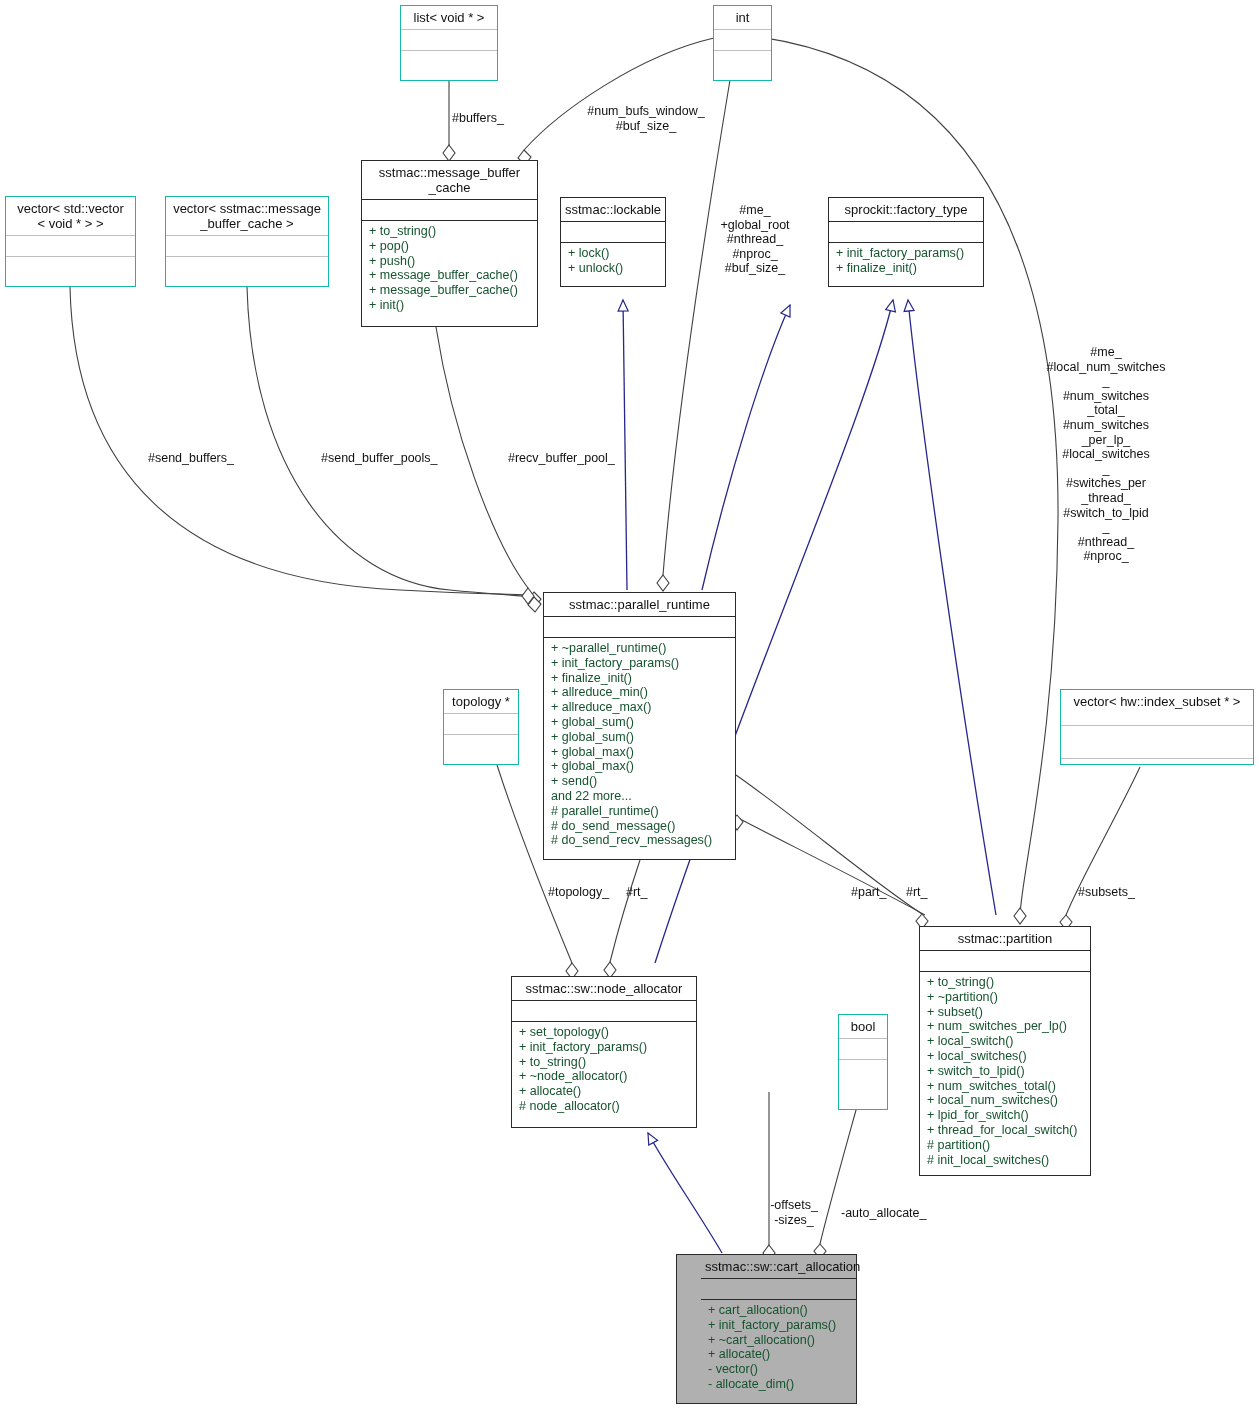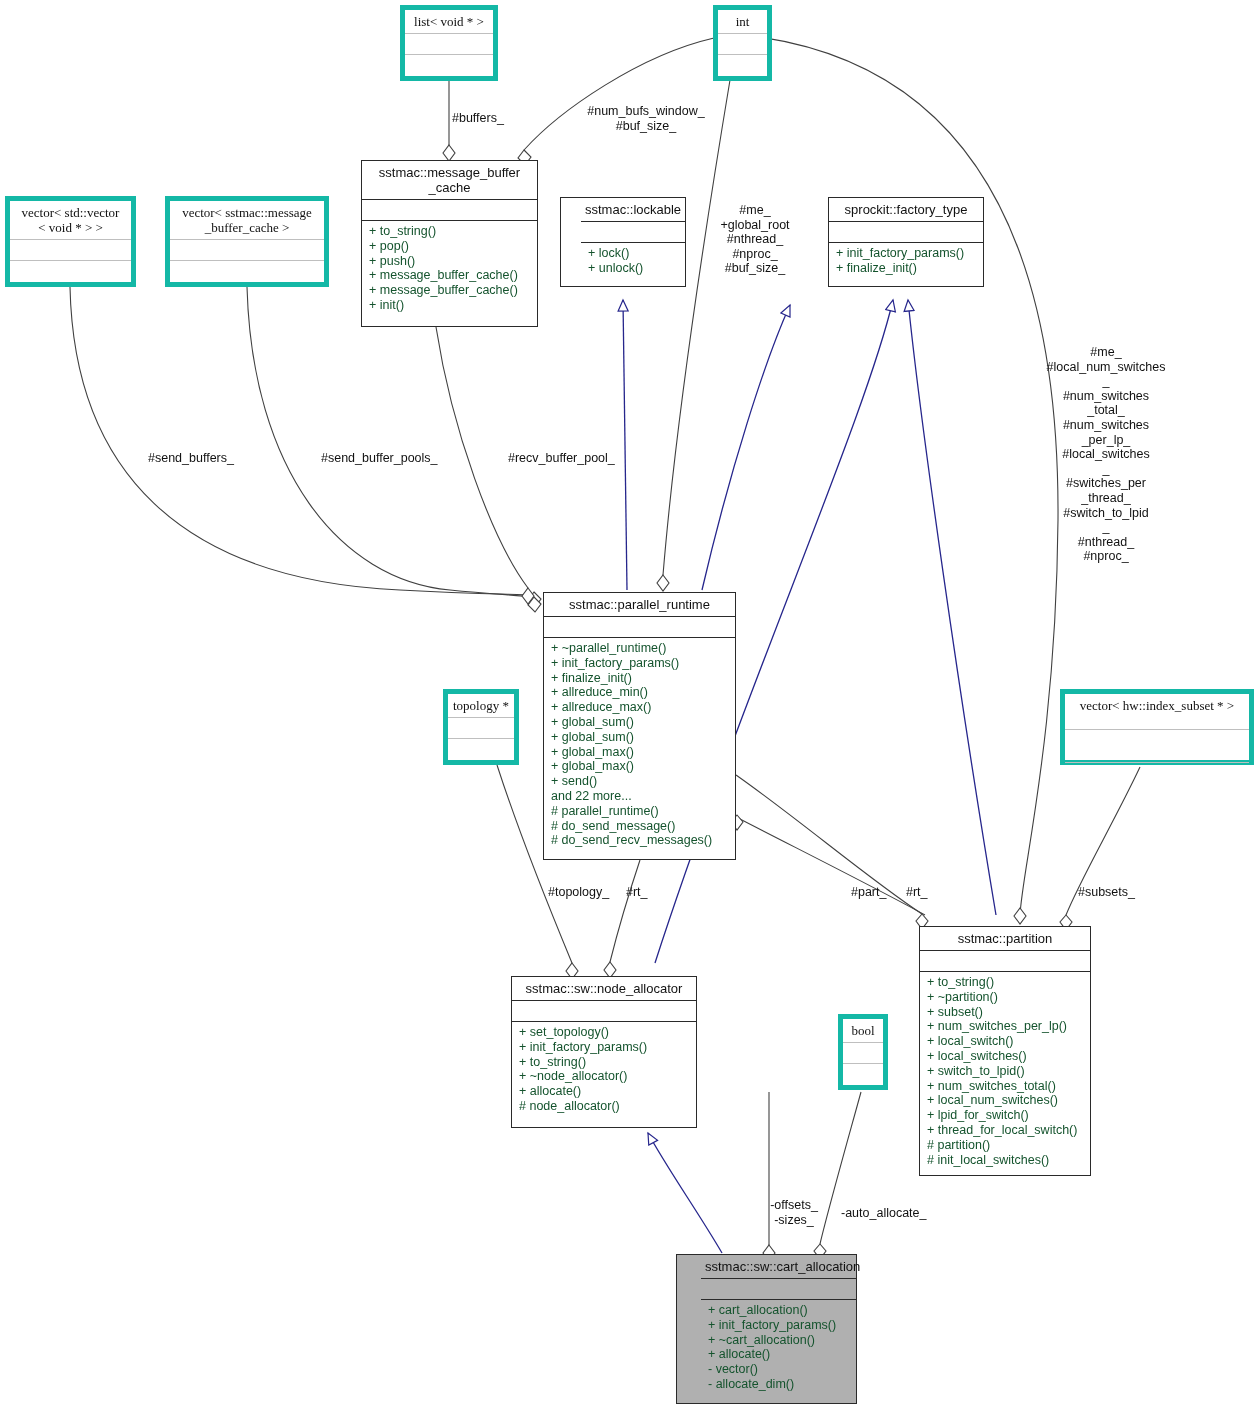--- a/index.html
+++ b/index.html
@@ -28,22 +28,21 @@
   }
   .uml-box {
     position: absolute;
     box-sizing: border-box;
     background: #ffffff;
     display: flex;
     flex-direction: column;
   }
   
   .uml-box.light {
-    border: 5px solid #14b8a6;
-    font-family: Liberation Serif, serif;
+    border: 1px solid #14b8a6;
   }
   .uml-box.light .sec {
     border-top: 1px solid #bfbfbf;
   }
   
   .uml-box.solid {
     border: 1px solid #2a2a2a;
   }
   .uml-box.solid .sec {
     border-top: 1px solid #2a2a2a;
@@ -197,21 +196,21 @@
     <div class="sec flex members">
         <div>+ to_string()</div>
         <div>+ pop()</div>
         <div>+ push()</div>
         <div>+ message_buffer_cache()</div>
         <div>+ message_buffer_cache()</div>
         <div>+ init()</div>
       </div>
   </div>
 
-  <div class="uml-box solid" style="left:560px; top:197px; width:126px; height:90px;padding-left:20px;">
+  <div class="uml-box solid" style="left:560px; top:197px; width:106px; height:90px;">
     <div class="title">sstmac::lockable</div>
     <div class="sec empty"></div>
     <div class="sec flex members">
         <div>+ lock()</div>
         <div>+ unlock()</div>
       </div>
   </div>
 
   <div class="uml-box solid" style="left:828px; top:197px; width:156px; height:90px;">
     <div class="title">sprockit::factory_type</div>
@@ -262,21 +261,21 @@
         <div>+ set_topology()</div>
         <div>+ init_factory_params()</div>
         <div>+ to_string()</div>
         <div>+ ~node_allocator()</div>
         <div>+ allocate()</div>
         <div># node_allocator()</div>
       </div>
   </div>
 
 
-  <div class="uml-box light" style="left:838px; top:1014px; width:50px; height:76px;">
+  <div class="uml-box light" style="left:838px; top:1014px; width:50px; height:96px;">
     <div class="title">bool</div>
     <div class="sec empty"></div>
     <div class="sec empty"></div>
   </div>
 
   <div class="uml-box solid" style="left:919px; top:926px; width:172px; height:250px;">
     <div class="title">sstmac::partition</div>
     <div class="sec empty"></div>
     <div class="sec flex members">
         <div>+ to_string()</div>

